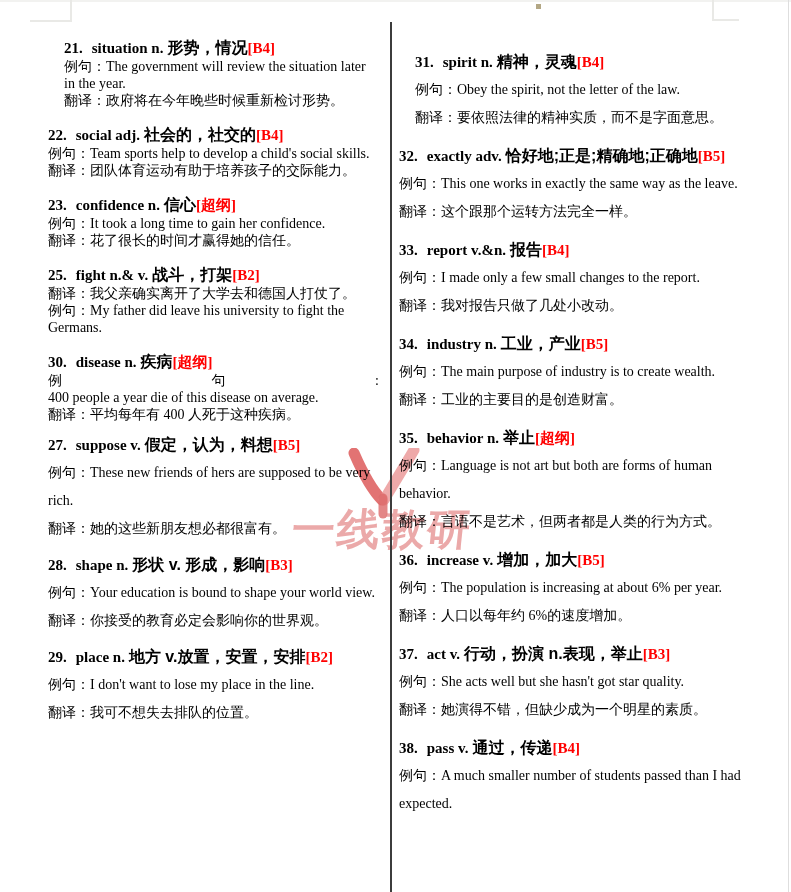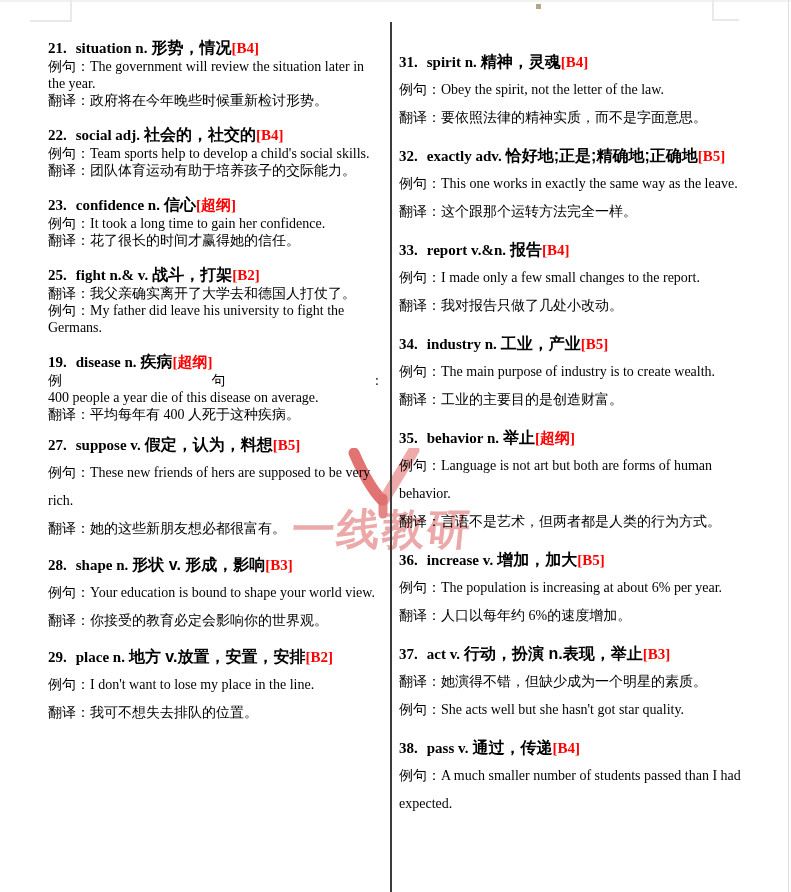--- a/index.html
+++ b/index.html
@@ -25,21 +25,21 @@
     position:absolute;left:0;top:58px;white-space:nowrap;
     font-family:"Liberation Sans","DejaVu Sans",sans-serif;
     font-weight:bold;font-size:43px;line-height:46px;letter-spacing:2px;
     color:rgba(224,124,124,0.66);transform:skewX(-6deg);
   }
   
   .col{position:absolute;top:38px;z-index:2;}
   .col-left{left:48px;width:331px;}
   .col-right{left:399px;width:356px;}
   .entry{margin-top:16px;}
-  .entry:first-child{margin-top:0;}
+  .entry:first-child{margin-top:0;margin-left:16px;}
   .col-left .entry.wide{margin-top:8px;}
   .col-right .entry{margin-top:10px;}
   .title{font-weight:bold;font-size:15px;line-height:20px;white-space:nowrap;}
   .wide .title{line-height:28px;}
   .num{margin-right:9px;}
   .head{margin-right:4px;}
   .gloss{font-family:"Liberation Sans","DejaVu Sans",sans-serif;font-size:16px;}
   .tag{color:#ff0000;}
   .line{font-size:14px;line-height:17px;}
   .tight .line{line-height:17px;}
@@ -91,21 +91,21 @@
     </div>
 
 
     <div class="entry tight">
       <div class="title"><span class="num">25.</span><span class="head">fight n.&amp; v.</span><span class="gloss">战斗，打架</span><span class="tag">[B2]</span></div>
       <div class="line"><span>翻译：</span><span>我父亲确实离开了大学去和德国人打仗了。</span></div>
       <div class="line"><span>例句：</span><span>My father did leave his university to fight the Germans.</span></div>
     </div>
 
     <div class="entry tight">
-      <div class="title"><span class="num">19.</span><span class="head">disease n.</span><span class="gloss">疾病</span><span class="tag">[超纲]</span></div>
+      <div class="title"><span class="num">30.</span><span class="head">disease n.</span><span class="gloss">疾病</span><span class="tag">[超纲]</span></div>
       <div class="jline">
           <span>例</span>
           <span>句</span>
           <span>:</span>
         </div>
       <div class="line"><span>400 people a year die of this disease on average.</span></div>
       <div class="line"><span>翻译：</span><span>平均每年有 400 人死于这种疾病。</span></div>
     </div>
 
     <div class="entry wide">
@@ -162,22 +162,22 @@
     </div>
 
     <div class="entry wide">
       <div class="title"><span class="num">36.</span><span class="head">increase v.</span><span class="gloss">增加，加大</span><span class="tag">[B5]</span></div>
       <div class="line"><span>例句：</span><span>The population is increasing at about 6% per year.</span></div>
       <div class="line"><span>翻译：</span><span>人口以每年约 6%的速度增加。</span></div>
     </div>
 
     <div class="entry wide">
       <div class="title"><span class="num">37.</span><span class="head">act v.</span><span class="gloss">行动，扮演 n.表现，举止</span><span class="tag">[B3]</span></div>
+      <div class="line"><span>例句：</span><span>She acts well but she hasn't got star quality.</span></div>
       <div class="line"><span>翻译：</span><span>她演得不错，但缺少成为一个明星的素质。</span></div>
-      <div class="line"><span>例句：</span><span>She acts well but she hasn't got star quality.</span></div>
     </div>
 
     <div class="entry wide">
       <div class="title"><span class="num">38.</span><span class="head">pass v.</span><span class="gloss">通过，传递</span><span class="tag">[B4]</span></div>
       <div class="line"><span>例句：</span><span>A much smaller number of students passed than I had expected.</span></div>
     </div>
 
   </div>
 
 </div>

